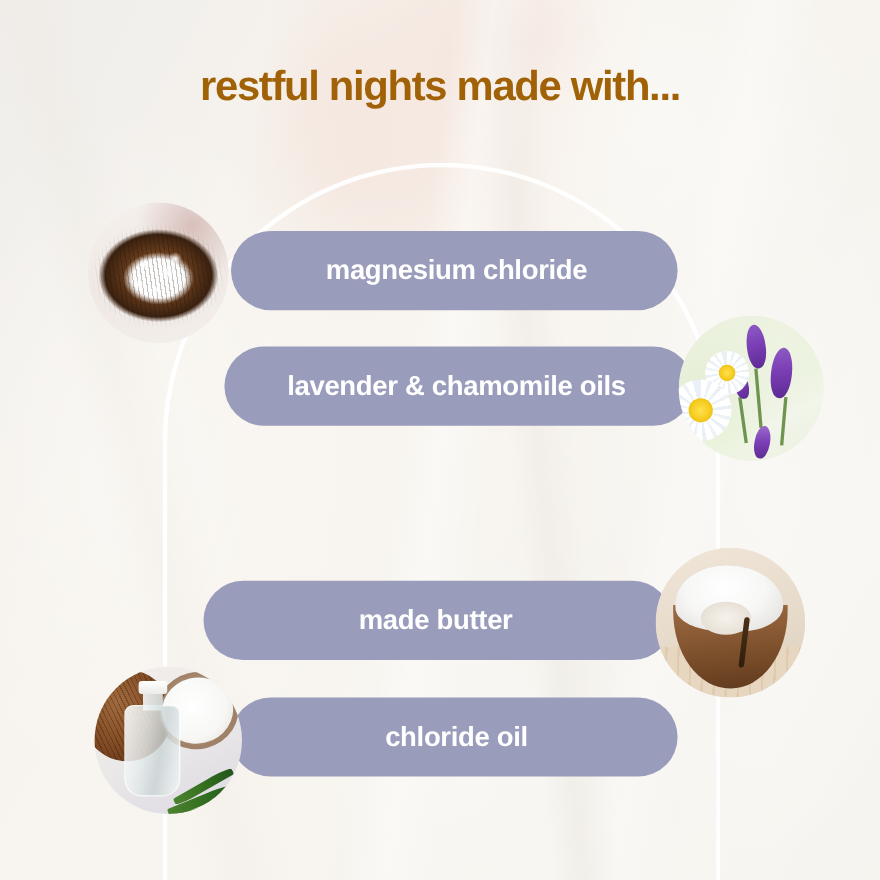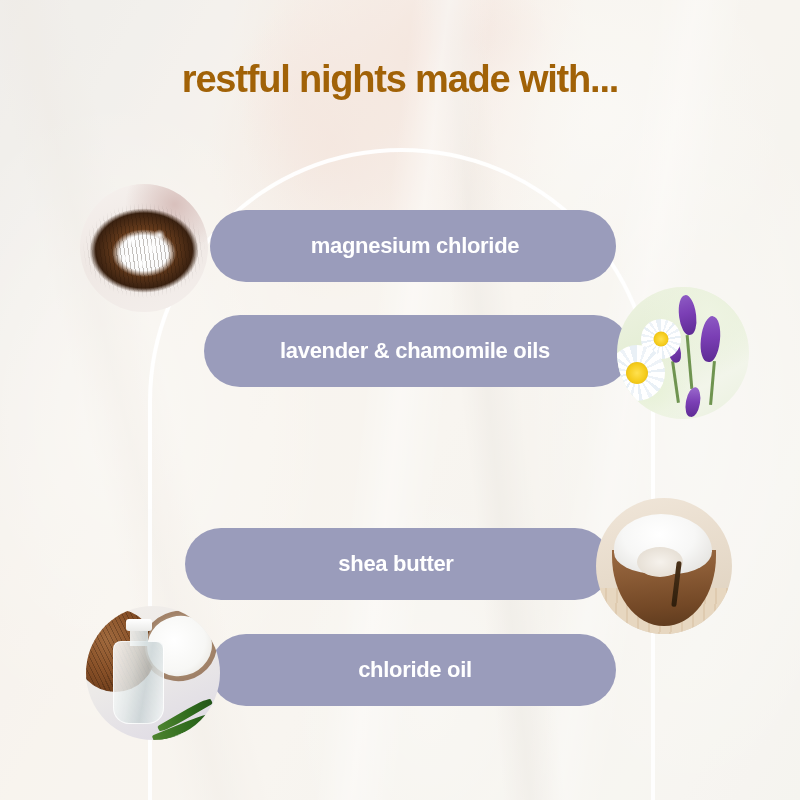--- a/index.html
+++ b/index.html
@@ -111,21 +111,21 @@
     display: flex;
     align-items: center;
     justify-content: center;
     box-sizing: border-box;
   }
   .pill.left-img  { left: 210px; width: 406px; padding-left: 4px; }
   .pill.right-img { left: 185px; width: 426px; padding-right: 4px; }
 
   .pill-label {
     color: #ffffff;
-    font-size: 22px;
+    font-size: 25px;
     font-weight: bold;
     letter-spacing: -0.3px;
     white-space: nowrap;
   }
 
   
   .circle {
     position: absolute;
     border-radius: 50%;
     overflow: hidden;
@@ -383,21 +383,21 @@
             <div class="petals"></div>
             <div class="core"></div>
           </div>
       </div>
     </div>
   </div>
 
 
   <div class="row r4">
     <div class="pill right-img">
-      <span class="pill-label">shea butter</span>
+      <span class="pill-label">made butter</span>
     </div>
     <div class="circle c-right">
       <div class="art art-shea">
         <div class="table"></div>
         <div class="bowl"></div>
         <div class="butter"></div>
         <div class="butter2"></div>
         <div class="vanilla"></div>
       </div>
     </div>

